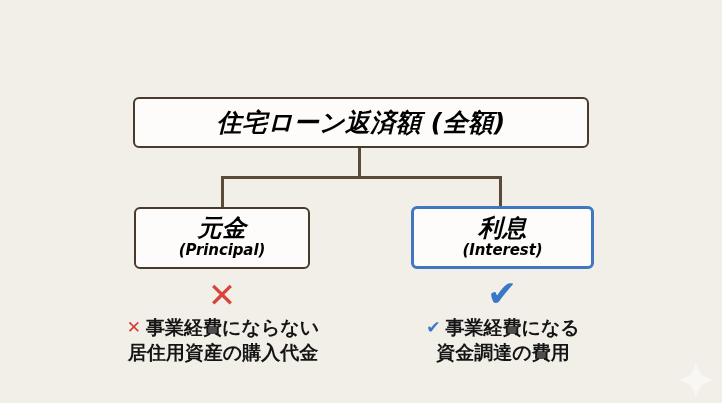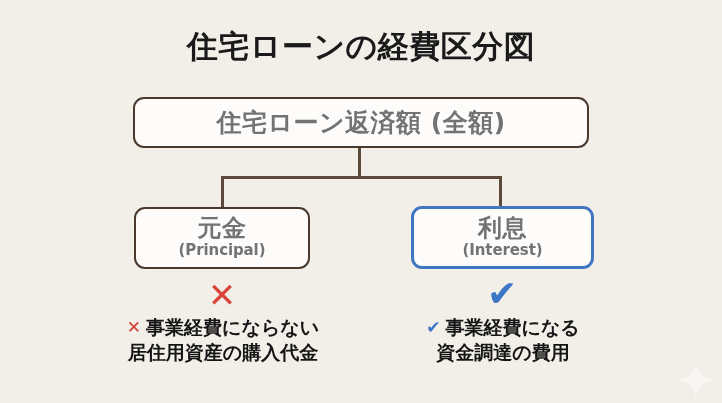--- a/index.html
+++ b/index.html
@@ -32,26 +32,27 @@
     letter-spacing: 0.5px;
     color: #1a1a1a;
     font-family: "DejaVu Sans", "Liberation Sans", sans-serif;
   }
 
   
   .node {
     position: absolute;
     box-sizing: border-box;
     background: #fdfcfa;
-    border-radius: 11px;
+    border-radius: 6px;
     display: flex;
     flex-direction: column;
     align-items: center;
     justify-content: center;
-    color: #737373;
+    color: #000000;
+    font-style: italic;
   }
   .node-root {
     left: 133px;
     top: 97px;
     width: 456px;
     height: 51px;
     border: 2px solid #4a3a2d;
   }
   .node-root .jp {
     font-size: 25px;
@@ -176,21 +177,20 @@
     width: 40px;
     height: 40px;
     opacity: 0.55;
   }
 </style>
 </head>
 <body>
 
 <div id="canvas">
 
-  <div class="title">住宅ローンの経費区分図</div>
 
   <div class="node node-root">
     <span class="jp">住宅ローン返済額 (全額)</span>
   </div>
 
   <div class="conn conn-stem"></div>
   <div class="conn conn-bar"></div>
   <div class="conn conn-drop-left"></div>
   <div class="conn conn-drop-right"></div>
 

